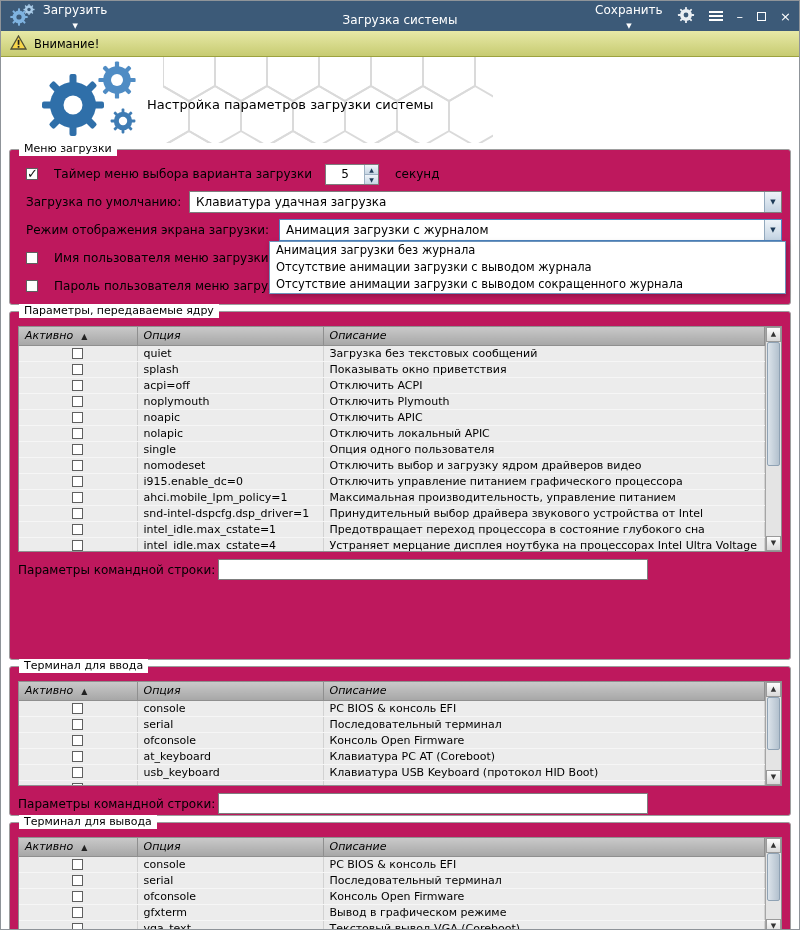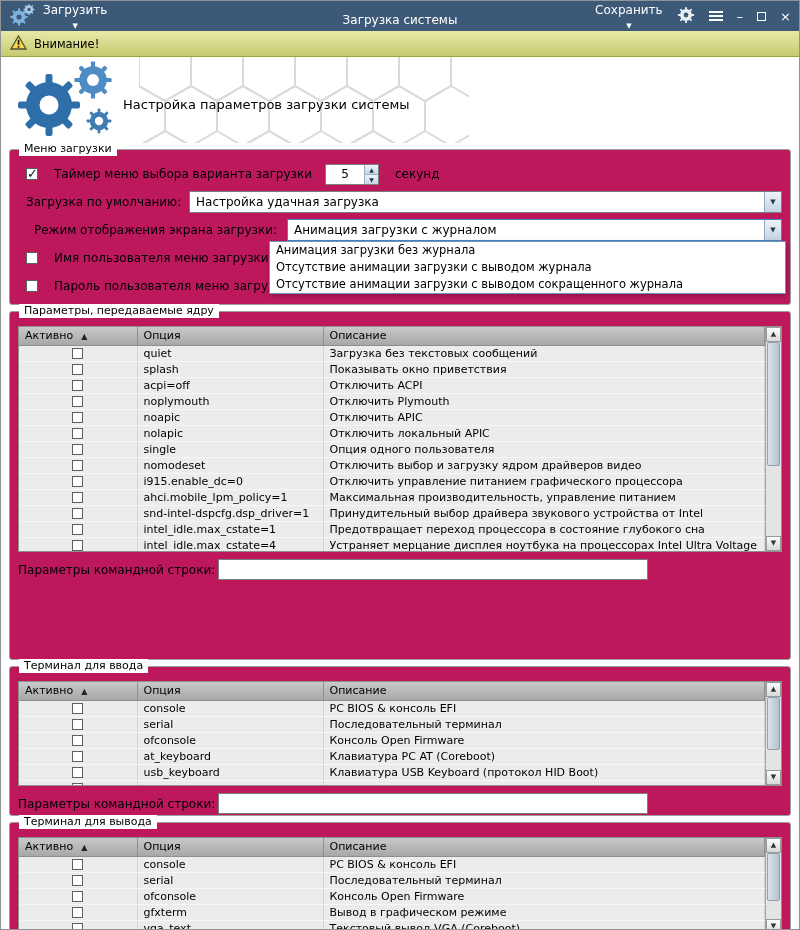--- a/index.html
+++ b/index.html
@@ -26,38 +26,38 @@
   .wc-max { display:inline-block; width:9px; height:9px; border:1px solid #fff; }
 
   
   .warning-bar {
     height:26px; background:linear-gradient(#e7e9a7,#c7cb71);
     border-bottom:1px solid #9ca23f; display:flex; align-items:center; padding:0 9px; gap:7px;
     font-size:11.5px;
   }
 
   
-  .header { height:86px; position:relative; background:#fff; overflow:hidden; }
+  .header { height:86px; position:relative; background:#fff; overflow:hidden;margin-left:24px; }
   .hex { position:absolute; left:138px; top:0; }
   .big-gears { position:absolute; left:12px; top:2px; }
   .header-text { position:absolute; left:122px; top:40px; font-size:13px; z-index:1; }
 
   
   .fs { position:relative; border:1px solid #9e9e9e; border-radius:3px; margin:6px 8px 6px; background:#be185d; }
   .fs .legend { position:absolute; top:-8px; left:9px; background:#fff; padding:0 5px; font-size:11px; line-height:14px; }
   .fs1 { height:156px; padding:10px 8px 4px; }
   .fs2 { height:349px; padding:14px 8px 6px; }
   .fs3 { height:150px; padding:14px 8px 2px; }
   .fs4 { height:145px; padding:14px 8px 2px; }
 
   
   .row { display:flex; align-items:center; height:28px; padding-left:8px; gap:16px; }
   .lbl { white-space:nowrap; }
   .w147 { width:147px; flex:none; }
-  .w237 { width:237px; flex:none;margin-left:8px; }
+  .w237 { width:237px; flex:none; }
   .w255 { width:255px; flex:none; }
   .grow { flex:1; }
 
   .checkbox {
     display:inline-block; width:12px; height:12px; flex:none;
     background:#fff; border:1px solid #5f5f5f; position:relative; vertical-align:middle;
   }
   .checkbox.checked::after {
     content:"✓"; position:absolute; left:0; top:-3px; font-size:13px; color:#111;
   }
@@ -83,21 +83,21 @@
   .popup-item { height:17px; line-height:17px; padding:0 6px; font-size:11.5px; white-space:nowrap; overflow:hidden; }
 
   
   .table-wrap { display:flex; border:1px solid #8f8f8f; overflow:hidden; background:#ececec; }
   .tw2 { height:226px; } .tw3 { height:105px; } .tw4 { height:98px; }
   .opt-table { flex:1; border-collapse:collapse; table-layout:fixed; min-width:0; }
   .opt-table col.c1 { width:118px; } .opt-table col.c2 { width:186px; }
   .opt-table th {
     background:linear-gradient(#c9c9c9,#a7a7a7); font-weight:normal; font-size:11px;
     text-align:left; padding:0 6px; height:18px; border-right:1px solid #8f8f8f;
-    border-bottom:1px solid #8f8f8f; white-space:nowrap; overflow:hidden;
+    border-bottom:1px solid #8f8f8f; white-space:nowrap; overflow:hidden;font-style:italic;
   }
   .sort { font-size:8px; color:#222; margin-left:8px; }
   .opt-table td {
     font-size:11px; height:16px; padding:0 6px; background:#ececec;
     border-right:1px solid #d2d2d2; border-bottom:1px solid #f6f6f6;
     white-space:nowrap; overflow:hidden;
   }
   .opt-table td.col-active { text-align:center; padding:0; }
   .opt-table td .checkbox { width:11px; height:11px; }
 
@@ -233,21 +233,21 @@
           <span class="spin-up">▲</span>
           <span class="spin-dn">▼</span>
         </span>
       </div>
       <span class="lbl">секунд</span>
     </div>
 
     <div class="row">
       <span class="lbl w147">Загрузка по умолчанию:</span>
       <div class="combo grow">
-        <span class="combo-text">Настройка удачная загрузка</span>
+        <span class="combo-text">Клавиатура удачная загрузка</span>
         <span class="combo-btn">▼</span>
       </div>
     </div>
 
     <div class="row">
       <span class="lbl w237">Режим отображения экрана загрузки:</span>
       <div class="combo grow open">
         <span class="combo-text">Анимация загрузки с журналом</span>
         <span class="combo-btn">▼</span>
       </div>

